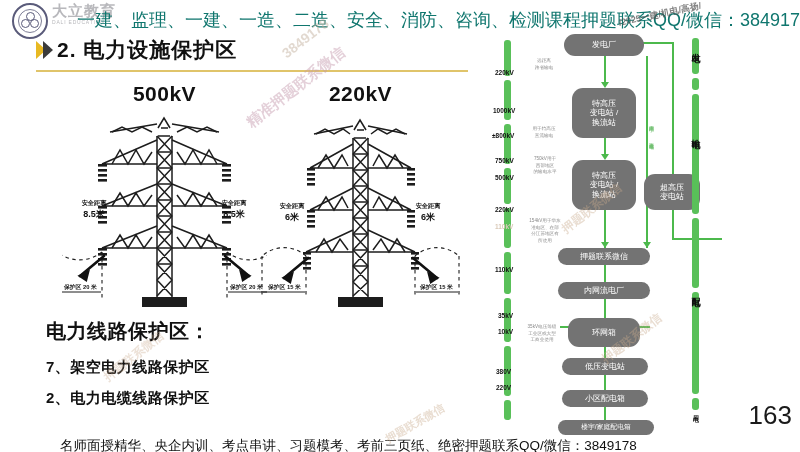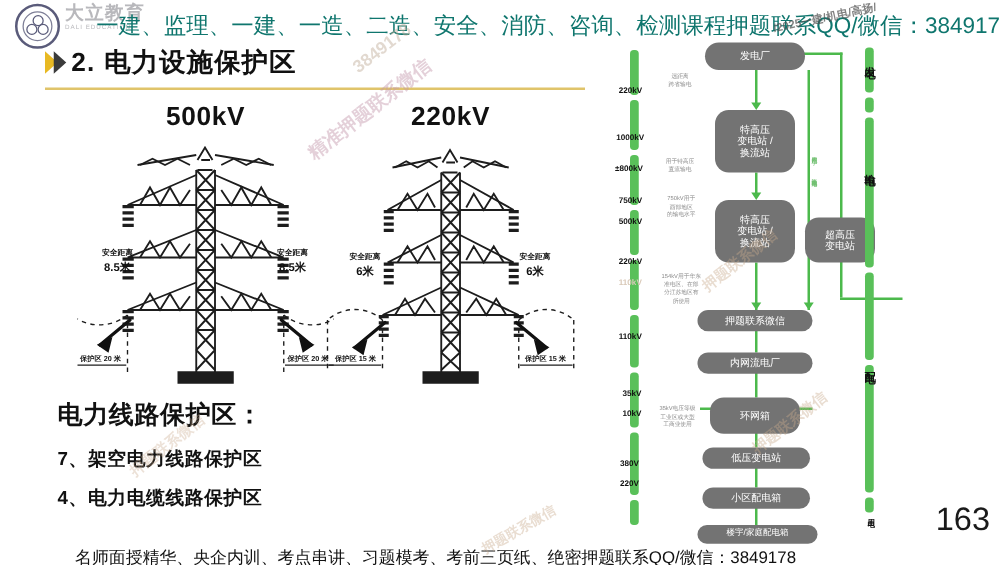--- a/index.html
+++ b/index.html
@@ -290,21 +290,21 @@
       <div class="dist-label" style="left:144px;top:120px;width:52px;">安全距离</div>
       <div class="dist-label dist-num" style="left:144px;top:130px;width:52px;">6米</div>
       <div class="zone-label" style="left:10px;top:201px;">保护区 15 米</div>
       <div class="zone-label" style="left:162px;top:201px;">保护区 15 米</div>
     </div>
   </div>
 
   <div id="body-text">
     <div id="body-title">电力线路保护区：</div>
     <div class="body-line">7、架空电力线路保护区</div>
-    <div class="body-line">4、电力电缆线路保护区</div>
+    <div class="body-line">2、电力电缆线路保护区</div>
   </div>
 
   <div id="flow">
 
     <div class="vbar" style="left:8px;top:6px;width:7px;height:36px;"></div>
     <div class="vbar" style="left:8px;top:46px;width:7px;height:40px;"></div>
     <div class="vbar" style="left:8px;top:90px;width:7px;height:40px;"></div>
     <div class="vbar" style="left:8px;top:134px;width:7px;height:36px;"></div>
     <div class="vbar" style="left:8px;top:174px;width:7px;height:40px;"></div>
     <div class="vbar" style="left:8px;top:218px;width:7px;height:42px;"></div>

